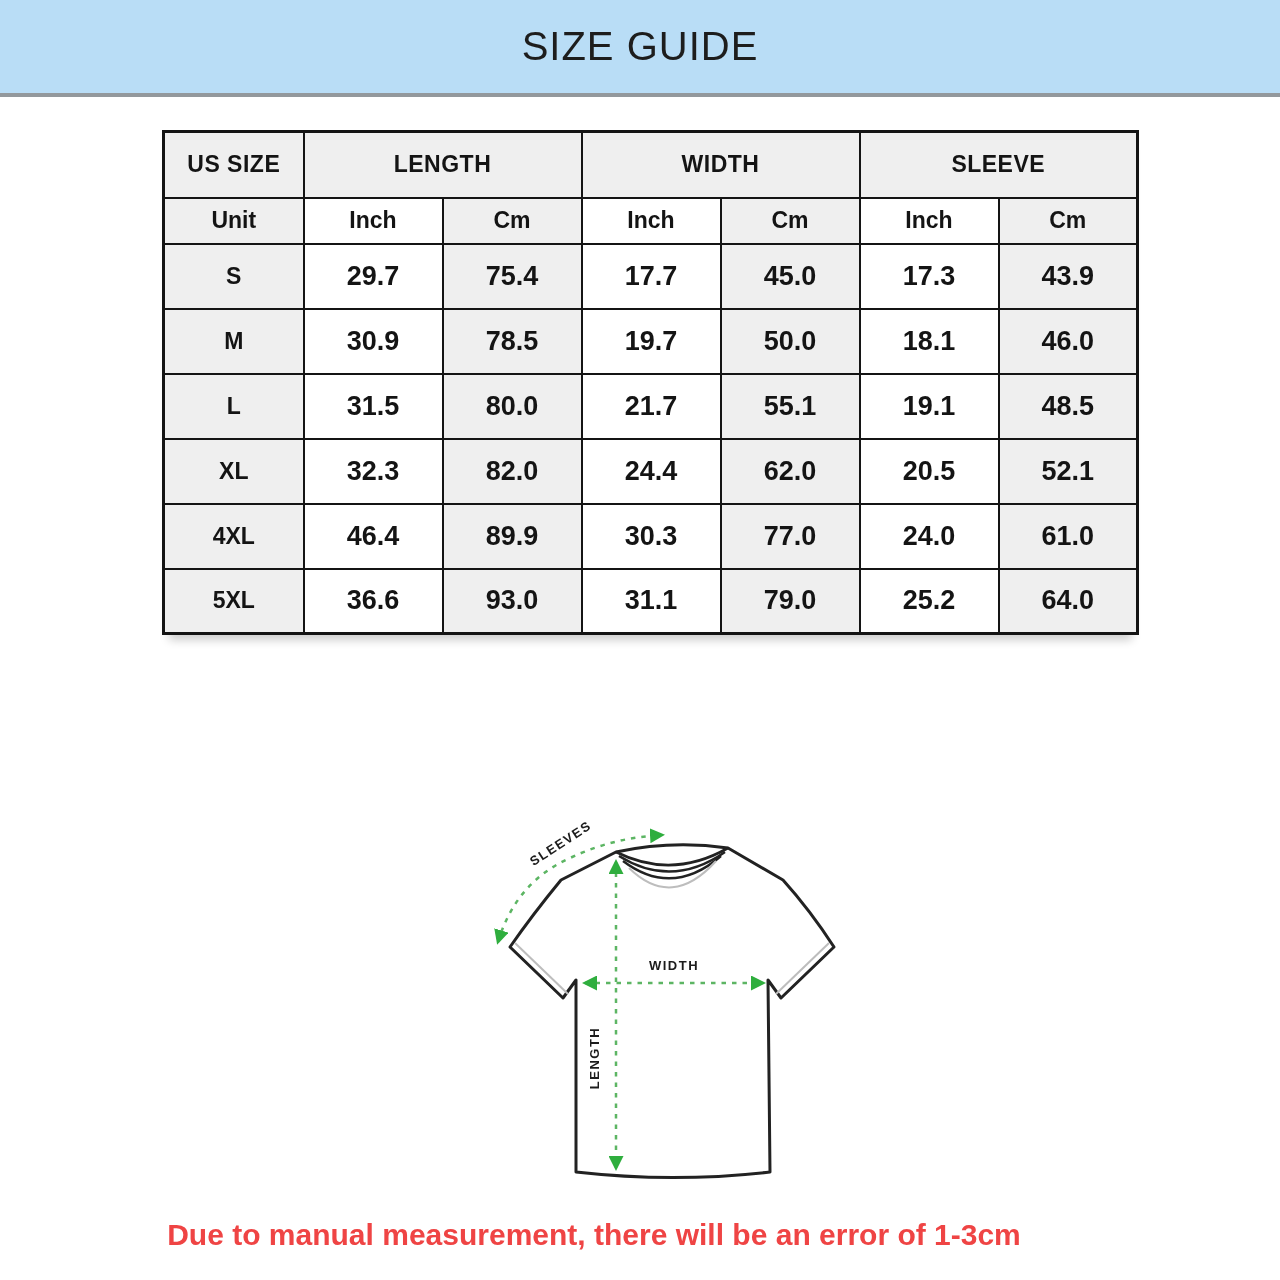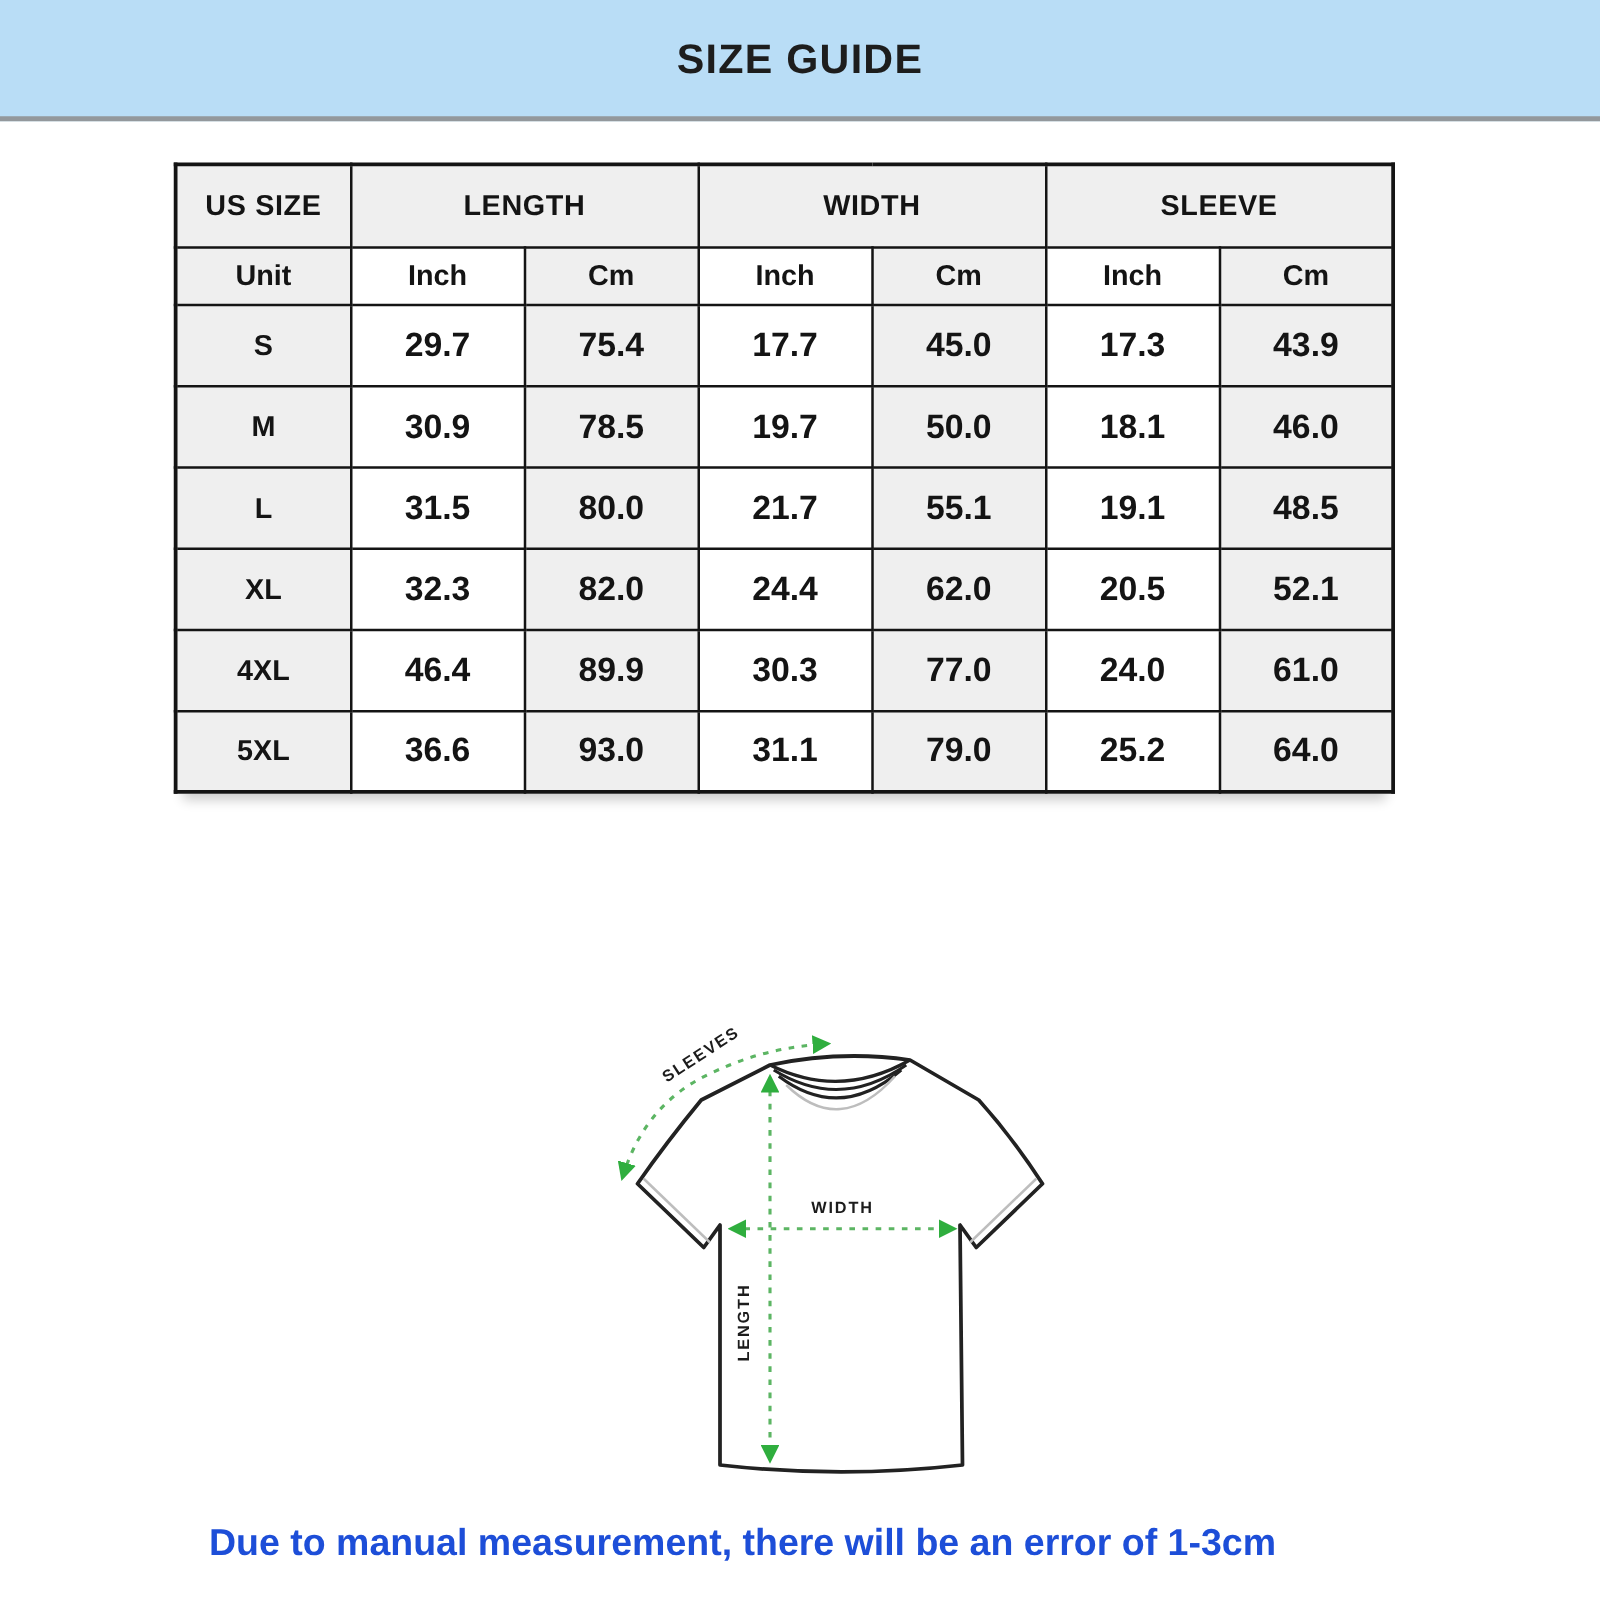--- a/index.html
+++ b/index.html
@@ -9,26 +9,26 @@
     background:#ffffff; font-family:"Liberation Sans", sans-serif;
   }
 
   
   .banner {
     position:absolute; top:0; left:0; width:1280px; height:97px;
     background:#b9ddf6; border-bottom:4px solid #93989c;
     display:flex; align-items:center; justify-content:center;
   }
   .banner h1 {
-    font-size:33px; font-weight:700; color:#1d1d1d; letter-spacing:1px;
+    font-size:40px; font-weight:400; color:#1d1d1d; letter-spacing:1px;
   }
 
   
   table.size-table {
-    position:absolute; left:139px; top:130px; width:974px;
+    position:absolute; left:162px; top:130px; width:974px;
     border-collapse:collapse; table-layout:fixed;
     text-align:center; color:#141414;
     border:3px solid #141414;
     box-shadow:0 12px 9px -7px rgba(0,0,0,.20);
   }
   .size-table th, .size-table td {
     border:2.4px solid #141414; background:#ffffff;
     font-weight:700; vertical-align:middle; padding:0;
   }
   .size-table .c-gray { background:#efefef; }
@@ -43,21 +43,21 @@
   }
   .diagram svg { display:block; width:100%; height:100%; }
   .diagram text {
     font-family:"Liberation Sans", sans-serif;
     font-size:13px; font-weight:700; fill:#1c1c1c; letter-spacing:1.5px;
   }
 
   
   .note {
     position:absolute; top:1218px; left:0; width:1188px;
-    text-align:center; font-size:30px; font-weight:700; color:#1d4ed8;
+    text-align:center; font-size:30px; font-weight:700; color:#ef4444;
   }
 </style>
 </head>
 <body>
 
 <div class="page">
 
   <header class="banner">
     <h1>SIZE GUIDE</h1>
   </header>

